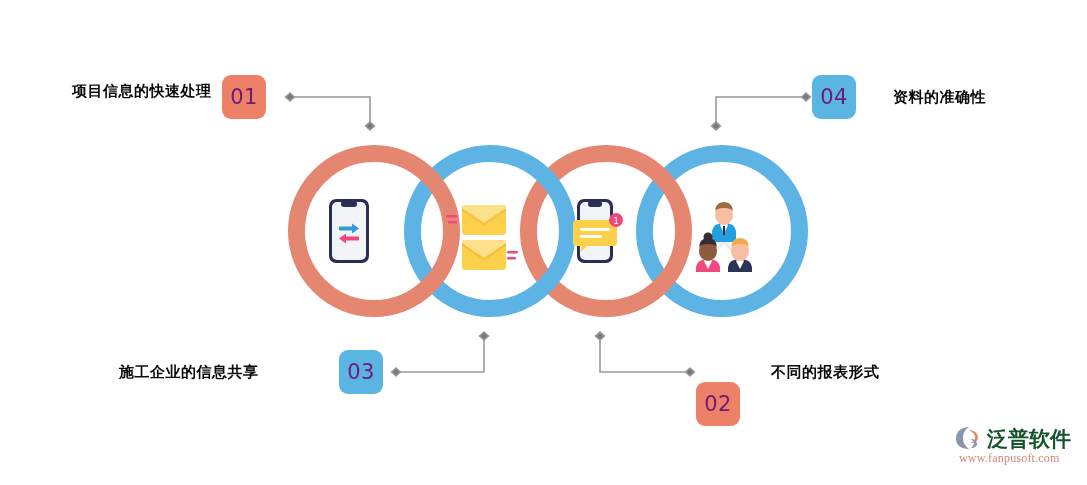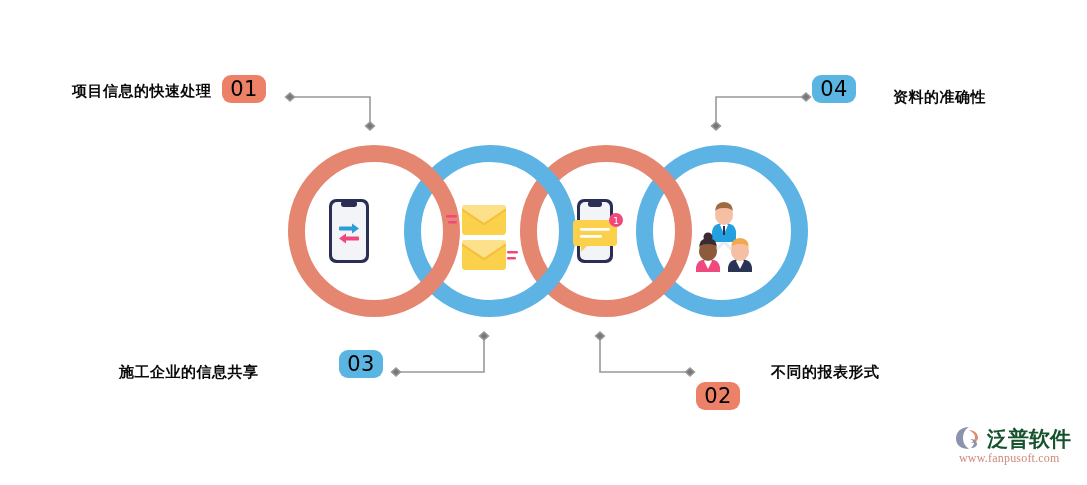--- a/index.html
+++ b/index.html
@@ -15,26 +15,26 @@
     width: 1087px;
     height: 485px;
     background: #ffffff;
     overflow: hidden;
   }
 
   
   .badge {
     position: absolute;
     width: 44px;
-    height: 28px;
+    height: 44px;
     border-radius: 9px;
     display: flex;
     align-items: center;
     justify-content: center;
-    color: #000000;
+    color: #701a75;
     font-size: 21px;
     font-weight: 400;
     letter-spacing: 0.5px;
     font-family: "DejaVu Sans", sans-serif;
     box-sizing: border-box;
   }
   .badge-orange { background: #EC8168; }
   .badge-blue   { background: #5BB5E2; }
 
   .badge-01 { left: 222px; top: 75px; }

